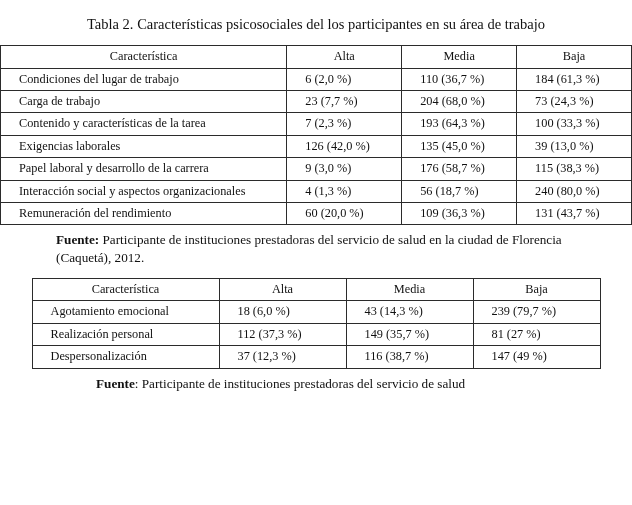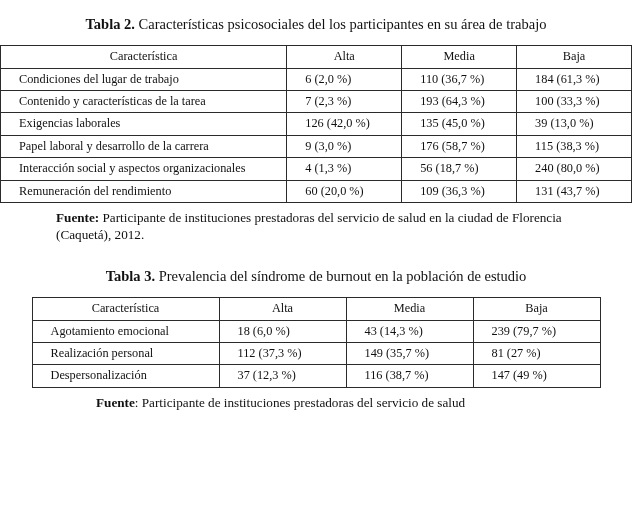--- a/index.html
+++ b/index.html
@@ -21,21 +21,21 @@
     box-sizing: border-box;
     padding: 0;
   }
   .caption {
     text-align: center;
     font-size: 14.5px;
     line-height: 1.2;
     color: #111111;
   }
   .caption .lead {
-    font-weight: bold;
+    font-weight: normal;
   }
   #caption-2 {
     margin-top: 16px;
   }
   #caption-3 {
     margin-top: 24px;
   }
   .table-wrap {
     display: flex;
     justify-content: center;
@@ -120,20 +120,26 @@
         </tr>
       </thead>
       <tbody>
         <tr>
           <td class="label">Condiciones del lugar de trabajo</td>
           <td class="num">6 (2,0 %)</td>
           <td class="num">110 (36,7 %)</td>
           <td class="num">184 (61,3 %)</td>
         </tr>
         <tr>
+          <td class="label">Carga de trabajo</td>
+          <td class="num">23 (7,7 %)</td>
+          <td class="num">204 (68,0 %)</td>
+          <td class="num">73 (24,3 %)</td>
+        </tr>
+        <tr>
           <td class="label">Contenido y características de la tarea</td>
           <td class="num">7 (2,3 %)</td>
           <td class="num">193 (64,3 %)</td>
           <td class="num">100 (33,3 %)</td>
         </tr>
         <tr>
           <td class="label">Exigencias laborales</td>
           <td class="num">126 (42,0 %)</td>
           <td class="num">135 (45,0 %)</td>
           <td class="num">39 (13,0 %)</td>
@@ -157,23 +163,20 @@
           <td class="num">131 (43,7 %)</td>
         </tr>
       </tbody>
     </table>
   </div>
 
   <div class="source" id="source-2">
     <span class="src-label">Fuente:</span><span> Participante de instituciones prestadoras del servicio de salud en la ciudad de Florencia (Caquetá), 2012.</span>
   </div>
 
-  <div class="caption" id="caption-3">
-    <span class="lead">Tabla 3.</span><span> Prevalencia del síndrome de burnout en la población de estudio</span>
-  </div>
 
   <div class="table-wrap">
     <table class="data" id="table-3">
       <thead>
         <tr>
           <th class="c-label">Característica</th>
           <th class="c-alta">Alta</th>
           <th class="c-media">Media</th>
           <th class="c-baja">Baja</th>
         </tr>

